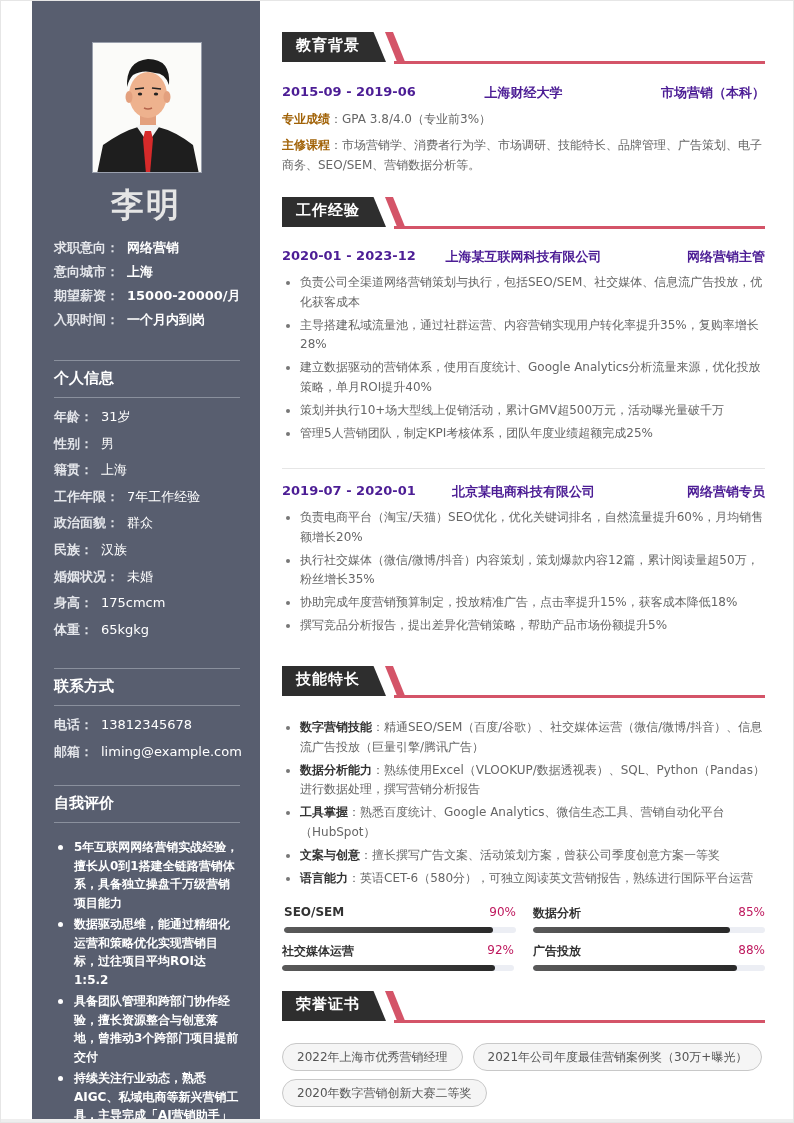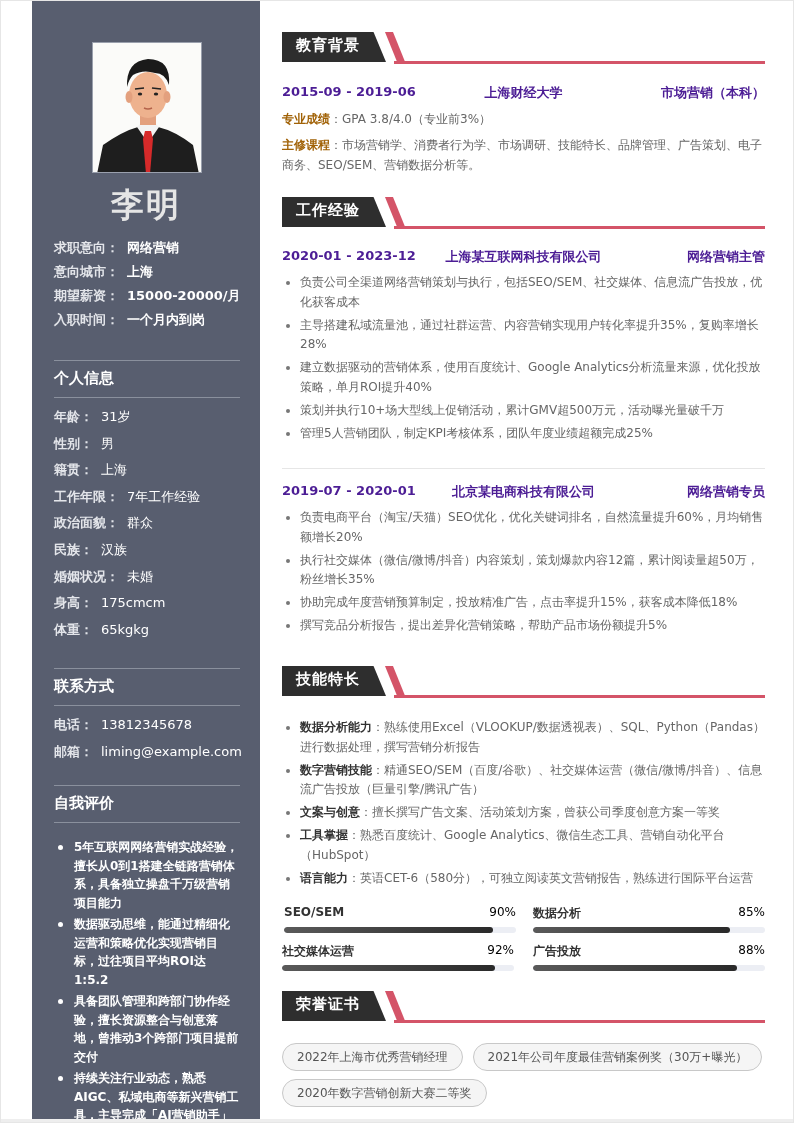--- a/index.html
+++ b/index.html
@@ -40,21 +40,21 @@
   .para b { color: #a16207; }
   .bullets { position: absolute; left: 0; width: 483px; }
   .bullets li { list-style: none; position: relative; padding-left: 18px; font-size: 12px; color: #666; line-height: 19.5px; margin-bottom: 3.5px; }
   .bullets li::before { content: ""; position: absolute; left: 4px; top: 8px; width: 4px; height: 4px; border-radius: 50%; background: #777; }
   .bullets li b { color: #333; }
   .divider { position: absolute; left: 0; width: 483px; height: 1px; background: #e6e6e6; }
 
   .skillbars { position: absolute; left: 0; top: 904px; width: 483px; }
   .sb { position: absolute; width: 232px; height: 34px; }
   .sb .lbl { position: absolute; left: 0; top: 0; font-size: 12px; font-weight: bold; color: #333; }
-  .sb .pct { position: absolute; right: 0; top: 0; font-size: 12px; color: #000000; }
+  .sb .pct { position: absolute; right: 0; top: 0; font-size: 12px; color: #be185d; }
   .sb .track { position: absolute; left: 0; top: 22px; width: 232px; height: 6px; background: #eceef4; border-radius: 3px; overflow: hidden; }
   .sb .fill { height: 6px; border-radius: 3px; background: linear-gradient(90deg, #5a5a5a, #2a2a2a); }
 
   .badges { position: absolute; left: 0; top: 1042px; width: 483px; display: flex; flex-wrap: wrap; gap: 8px 10px; }
   .badge { height: 28px; line-height: 26px; padding: 0 14px; border: 1px solid #c8c8c8; border-radius: 14px; background: #f5f5f5; font-size: 12px; color: #555; white-space: nowrap; }
   .bottom-cut { position: absolute; left: 0; bottom: 0; width: 794px; height: 3px; background: #eee; }
 </style>
 </head>
 <body>
 
@@ -235,24 +235,24 @@
     </ul>
 
     <div class="sec-head" style="top:665px;">
       <div class="tab">
           <span>技能特长</span>
         </div>
       <div class="slash"></div>
       <div class="line"></div>
     </div>
     <ul class="bullets" style="top:717px;">
+      <li><b>数字营销技能</b><span>：精通SEO/SEM（百度/谷歌）、社交媒体运营（微信/微博/抖音）、信息流广告投放（巨量引擎/腾讯广告）</span></li>
       <li><b>数据分析能力</b><span>：熟练使用Excel（VLOOKUP/数据透视表）、SQL、Python（Pandas）进行数据处理，撰写营销分析报告</span></li>
-      <li><b>数字营销技能</b><span>：精通SEO/SEM（百度/谷歌）、社交媒体运营（微信/微博/抖音）、信息流广告投放（巨量引擎/腾讯广告）</span></li>
+      <li><b>工具掌握</b><span>：熟悉百度统计、Google Analytics、微信生态工具、营销自动化平台（HubSpot）</span></li>
       <li><b>文案与创意</b><span>：擅长撰写广告文案、活动策划方案，曾获公司季度创意方案一等奖</span></li>
-      <li><b>工具掌握</b><span>：熟悉百度统计、Google Analytics、微信生态工具、营销自动化平台（HubSpot）</span></li>
       <li><b>语言能力</b><span>：英语CET-6（580分），可独立阅读英文营销报告，熟练进行国际平台运营</span></li>
     </ul>
 
     <div class="skillbars">
       <div class="sb" style="left:2px;top:0;">
         <span class="lbl">SEO/SEM</span>
         <span class="pct">90%</span>
         <div class="track">
             <div class="fill" style="width:90%;"></div>
           </div>

